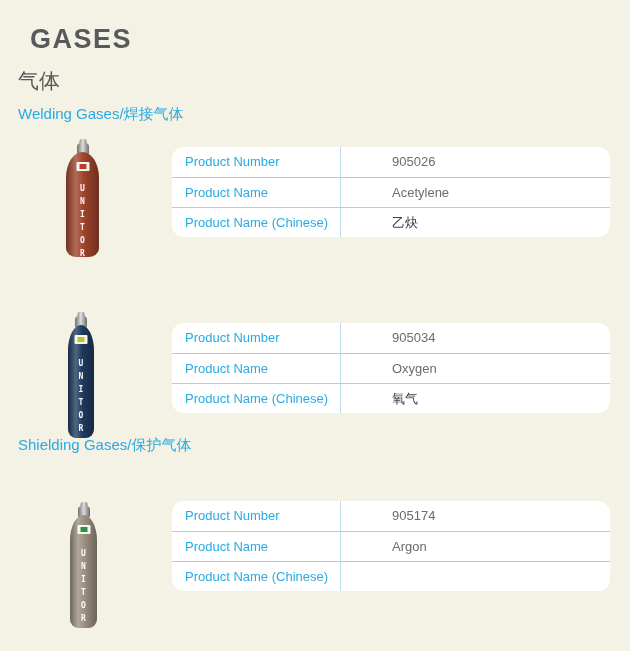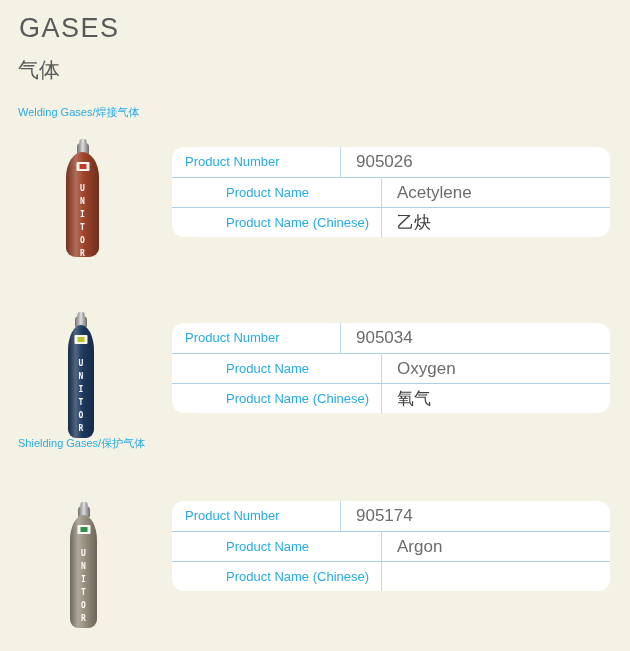--- a/index.html
+++ b/index.html
@@ -4,48 +4,48 @@
 <style>
   html,body{margin:0;padding:0;}
   .page{
     position:relative;width:630px;height:651px;overflow:hidden;
     background:var(--bg,#f4f2e5);
     font-family:"Liberation Sans","DejaVu Sans",sans-serif;
   }
   
   .hdr{position:absolute;left:18px;top:12px;}
   .hdr h1{
-    margin:1px;font-size:27px;font-weight:normal;letter-spacing:1.5px;
+    margin:12px;font-size:27px;font-weight:bold;letter-spacing:1.5px;
     color:var(--text,#58595b);
   }
   .hdr h2{
     margin:12px 0 0 0;font-size:21px;font-weight:normal;
     color:var(--text,#58595b);
   }
   
   .section-heading{
-    position:absolute;left:18px;font-size:11px;
+    position:absolute;left:18px;font-size:15px;
     color:var(--accent,#29abe2);
   }
   
   .ptable{
     position:absolute;width:438px;background:#ffffff;
     border-radius:12px;overflow:hidden;
   }
-  .trow{display:flex;height:30px;box-sizing:border-box;}
-  .trow + .trow{border-top:1px solid var(--hdiv,#a9cfe9);padding-left:41px;}
+  .trow{display:flex;height:30px;box-sizing:border-box;gap:36px;}
+  .trow + .trow{border-top:1px solid var(--hdiv,#a9cfe9);}
   .tlabel{
     width:169px;box-sizing:border-box;flex:none;
     border-right:1px solid var(--vdiv,#bedaec);
     padding-left:13px;line-height:29px;font-size:13px;
     color:var(--accent,#29abe2);
     white-space:nowrap;overflow:hidden;
   }
   .tvalue{
-    flex:1;padding-left:15px;line-height:29px;font-size:17px;
+    flex:1;padding-left:15px;line-height:29px;font-size:13px;
     color:var(--value,#6b6c6f);white-space:nowrap;
   }
   .tvalue.zh{color:#404040;}
   
   .cylinder{position:absolute;}
   .cyl-tip{
     position:absolute;top:0;left:50%;transform:translateX(-50%);
     width:7px;height:6px;border-radius:2px 2px 0 0;
     background:linear-gradient(90deg,#8f8f8f,#e6e6e6 50%,#7e7e7e);
   }

